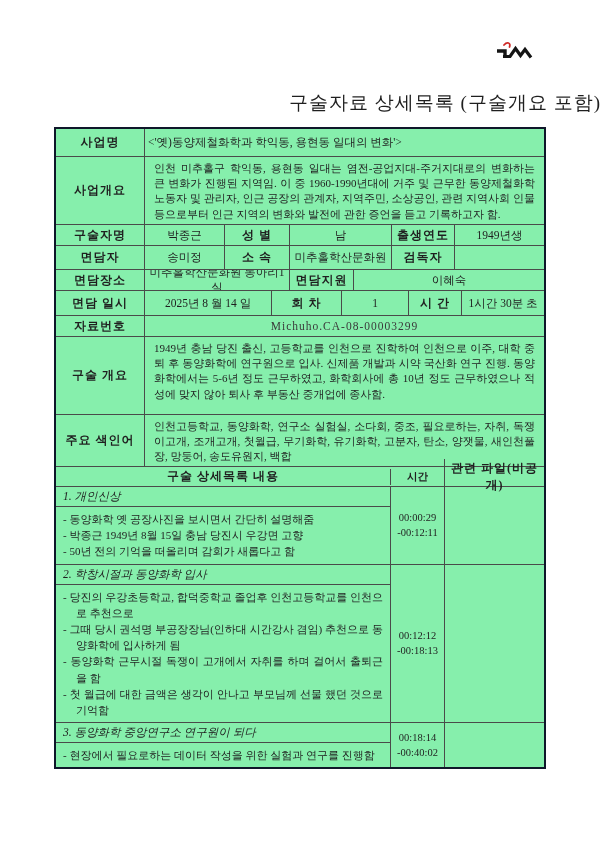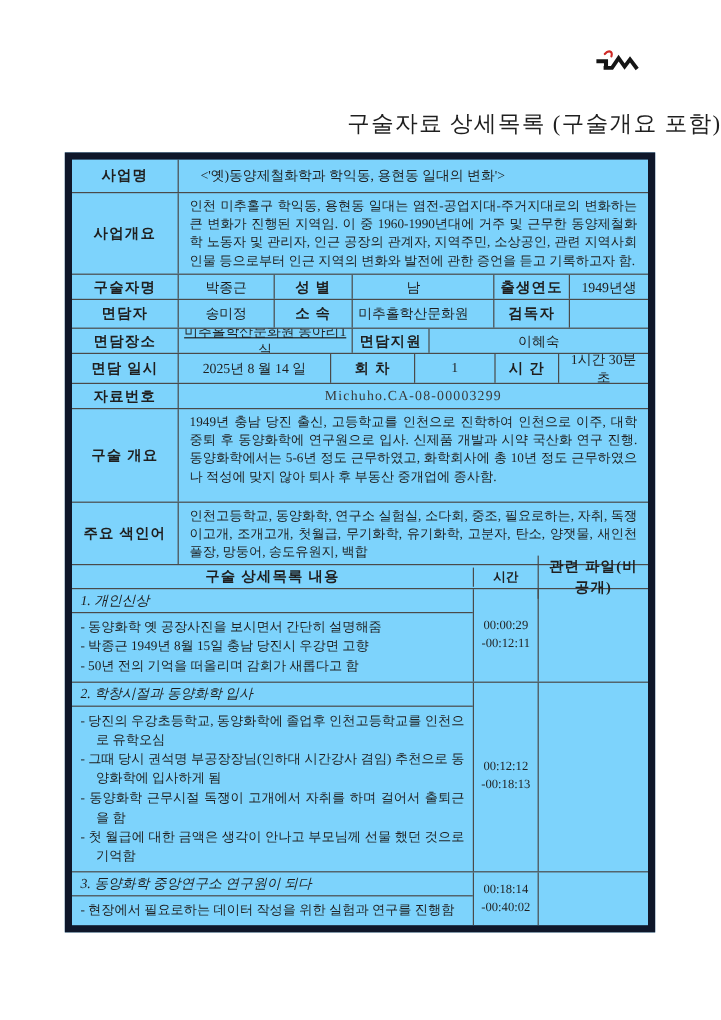--- a/index.html
+++ b/index.html
@@ -8,44 +8,44 @@
     font-family:"Liberation Serif","DejaVu Serif",serif;color:#1f1f1f;
     -webkit-font-smoothing:antialiased;
   }
   .logo{position:absolute;top:40px;left:494px;width:40px;height:26px;}
   .title{
     position:absolute;top:90px;left:0;width:601px;text-align:right;
     font-size:19px;letter-spacing:1px;font-weight:500;
   }
   .tbl{
     position:absolute;left:54px;top:127px;width:492px;
-    border:6px solid #0f172a;box-sizing:border-box;background:#7dd3fc;
+    border:2px solid #0f172a;box-sizing:border-box;background:#86efac;
   }
   .row{display:flex;border-top:1px solid #4a4a4a;box-sizing:border-box;}
   .row:first-child{border-top:none;}
   .c{
     border-left:1px solid #4a4a4a;box-sizing:border-box;
     display:flex;align-items:center;justify-content:center;
     text-align:center;padding:1px 3px;overflow:hidden;
     font-size:11.5px;
   }
   .c:first-child{border-left:none;}
   .lab{font-weight:bold;font-size:12px;letter-spacing:1px;}
-  .left{justify-content:flex-start;text-align:center;padding-left:18px;}
+  .left{justify-content:flex-start;text-align:center;padding-left:3px;}
   .txt{
     display:block;text-align:justify;padding:4px 9px;
     font-size:11px;line-height:15.2px;align-items:flex-start;
   }
   .grow{flex:1 1 auto;}
   .w88{width:88px;flex:none;}
   .w80{width:80px;flex:none;}
   .w65{width:65px;flex:none;}
   .w102{width:102px;flex:none;}
-  .w63{width:63px;flex:none;margin-left:16px;}
-  .w145{width:145px;flex:none;text-decoration:underline;}
+  .w63{width:63px;flex:none;}
+  .w145{width:145px;flex:none;}
   .w64{width:64px;flex:none;}
   .w127{width:127px;flex:none;}
   .w70{width:70px;flex:none;}
   .w67{width:67px;flex:none;}
   .w53{width:53px;flex:none;}
   .refno{letter-spacing:1px;font-size:11.5px;color:#3a3a3a;}
   
   .dh{font-weight:bold;font-size:12px;letter-spacing:1px;}
   .sec-main{width:334px;flex:none;box-sizing:border-box;display:block;}
   .sec-title{
@@ -169,21 +169,21 @@
           <div>-00:12:11</div>
         </div>
       </div>
       <div class="c sec-file"></div>
     </div>
 
     <div class="row">
       <div class="sec-main">
         <div class="sec-title">2. 학창시절과 동양화학 입사</div>
         <div class="sec-bullets bmin130">
-          <div class="bullet">- 당진의 우강초등학교, 동양화학에 졸업후 인천고등학교를 인천으로 유학오심</div>
+          <div class="bullet">- 당진의 우강초등학교, 합덕중학교 졸업후 인천고등학교를 인천으로 추천으로</div>
           <div class="bullet">- 그때 당시 권석명 부공장장님(인하대 시간강사 겸임) 추천으로 동양화학에 입사하게 됨</div>
           <div class="bullet">- 동양화학 근무시절 독쟁이 고개에서 자취를 하며 걸어서 출퇴근을 함</div>
           <div class="bullet">- 첫 월급에 대한 금액은 생각이 안나고 부모님께 선물 했던 것으로 기억함</div>
         </div>
       </div>
       <div class="c sec-time">
         <div class="tlines">
           <div>00:12:12</div>
           <div>-00:18:13</div>
         </div>

